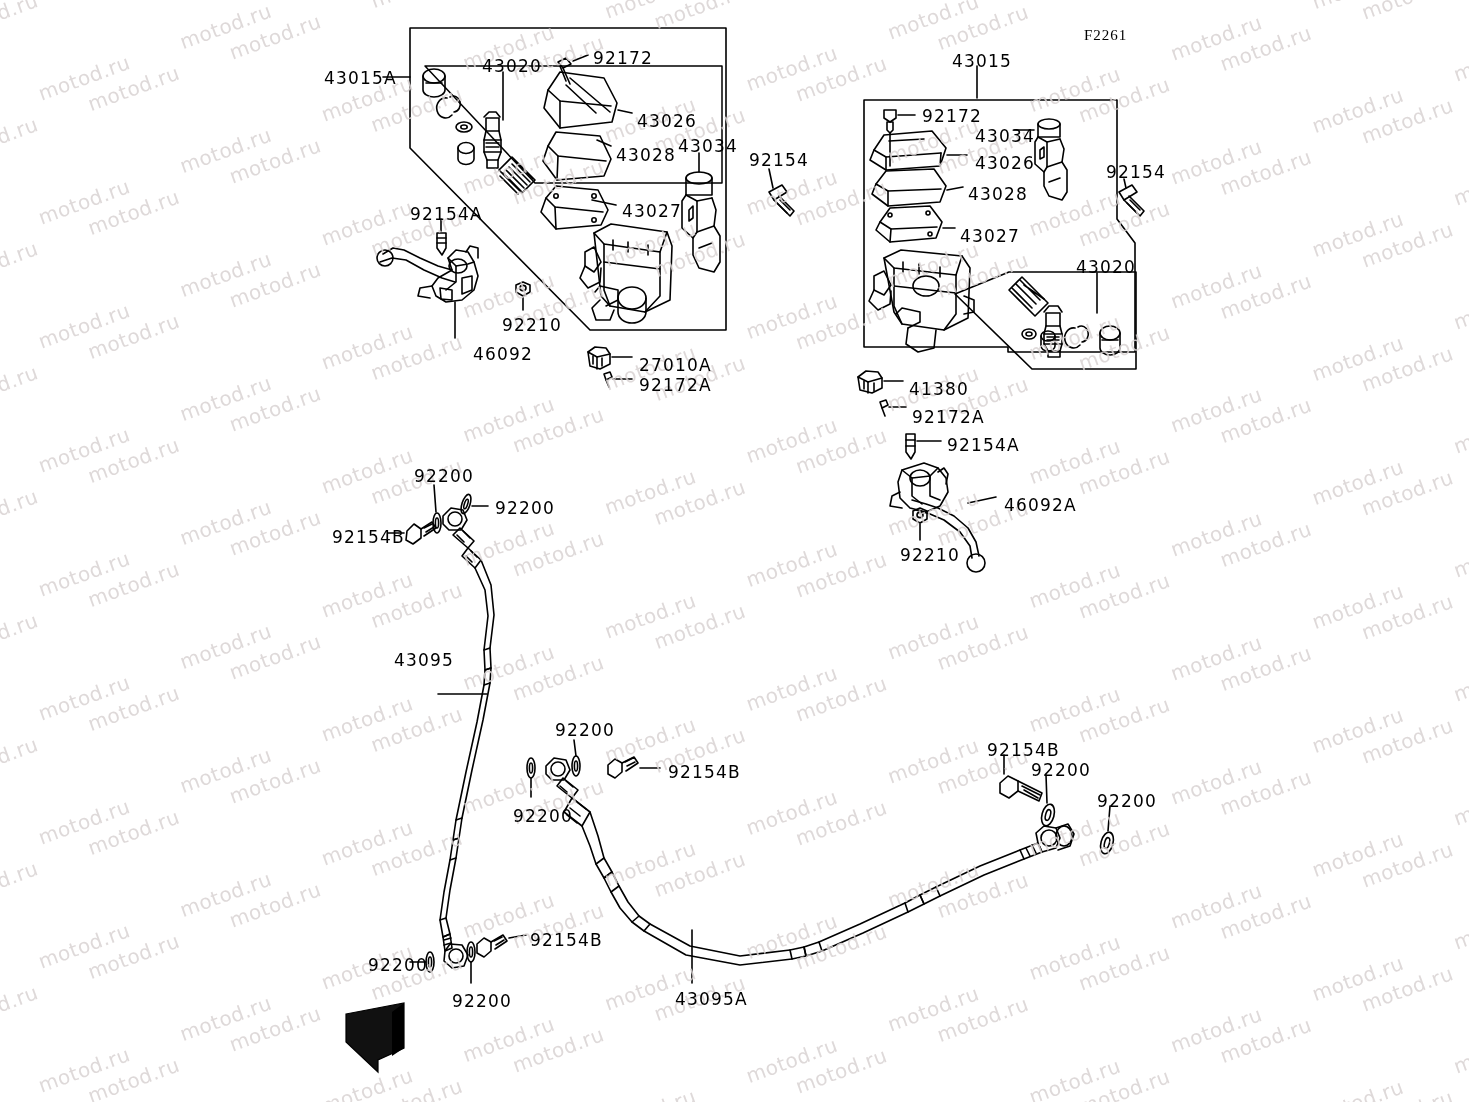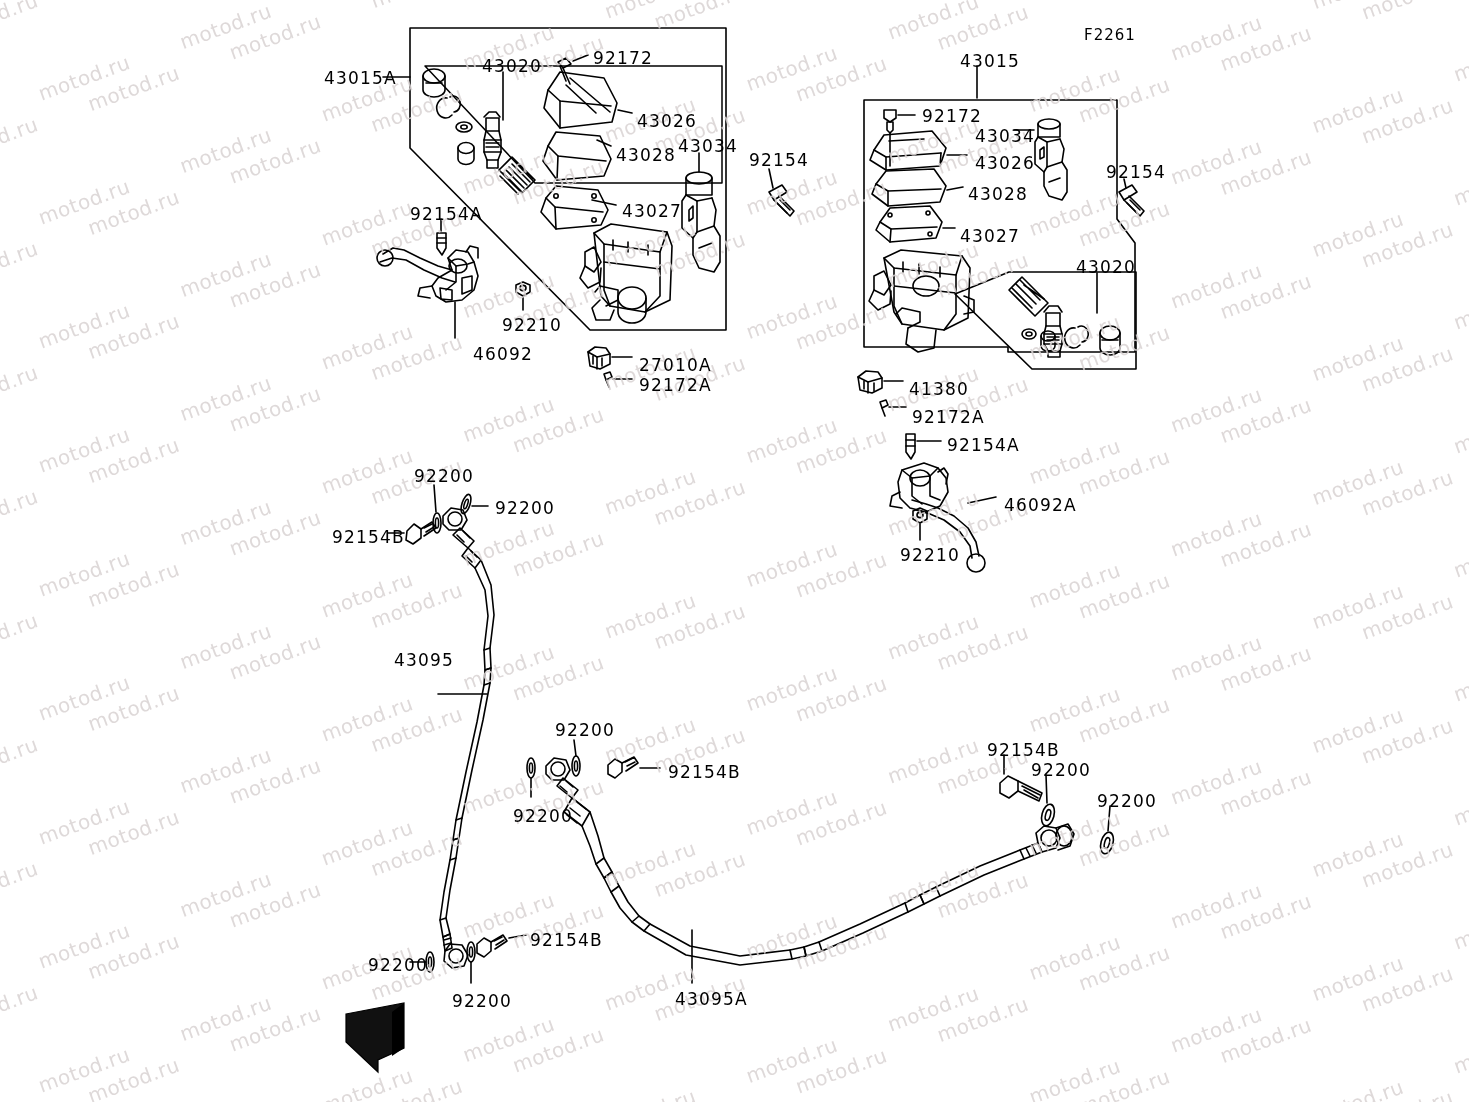--- a/index.html
+++ b/index.html
@@ -50,20 +50,21 @@
     font-family:"DejaVu Sans", sans-serif;
     font-size:17px;
     color:#000000;
     letter-spacing:1.2px;
     white-space:nowrap;
     line-height:1;
   }
   .lbl.fig{
     font-size:15px;
     letter-spacing:1px;
+    font-family:Liberation Serif, serif;
   }
 </style>
 </head>
 <body>
 
 <div id="stage">
 
   <div id="watermark">
       <div class="wmrow" style="left: -340px; top: 0px; color: rgb(217, 211, 211);">motod.ru&nbsp;&nbsp;&nbsp;&nbsp;&nbsp;&nbsp;&nbsp;&nbsp;motod.ru&nbsp;&nbsp;&nbsp;&nbsp;&nbsp;&nbsp;&nbsp;&nbsp;motod.ru&nbsp;&nbsp;&nbsp;&nbsp;&nbsp;&nbsp;&nbsp;&nbsp;motod.ru&nbsp;&nbsp;&nbsp;&nbsp;&nbsp;&nbsp;&nbsp;&nbsp;motod.ru&nbsp;&nbsp;&nbsp;&nbsp;&nbsp;&nbsp;&nbsp;&nbsp;motod.ru&nbsp;&nbsp;&nbsp;&nbsp;&nbsp;&nbsp;&nbsp;&nbsp;motod.ru&nbsp;&nbsp;&nbsp;&nbsp;&nbsp;&nbsp;&nbsp;&nbsp;motod.ru&nbsp;&nbsp;&nbsp;&nbsp;&nbsp;&nbsp;&nbsp;&nbsp;motod.ru&nbsp;&nbsp;&nbsp;&nbsp;&nbsp;&nbsp;&nbsp;&nbsp;motod.ru&nbsp;&nbsp;&nbsp;&nbsp;&nbsp;&nbsp;&nbsp;&nbsp;motod.ru&nbsp;&nbsp;&nbsp;&nbsp;&nbsp;&nbsp;&nbsp;&nbsp;motod.ru&nbsp;&nbsp;&nbsp;&nbsp;&nbsp;&nbsp;&nbsp;&nbsp;motod.ru&nbsp;&nbsp;&nbsp;&nbsp;&nbsp;&nbsp;&nbsp;&nbsp;motod.ru&nbsp;&nbsp;&nbsp;&nbsp;&nbsp;&nbsp;&nbsp;&nbsp;motod.ru&nbsp;&nbsp;&nbsp;&nbsp;&nbsp;&nbsp;&nbsp;&nbsp;motod.ru&nbsp;&nbsp;&nbsp;&nbsp;&nbsp;&nbsp;&nbsp;&nbsp;motod.ru&nbsp;&nbsp;&nbsp;&nbsp;&nbsp;&nbsp;&nbsp;&nbsp;motod.ru&nbsp;&nbsp;&nbsp;&nbsp;&nbsp;&nbsp;&nbsp;&nbsp;motod.ru&nbsp;&nbsp;&nbsp;&nbsp;&nbsp;&nbsp;&nbsp;&nbsp;motod.ru&nbsp;&nbsp;&nbsp;&nbsp;&nbsp;&nbsp;&nbsp;&nbsp;motod.ru&nbsp;&nbsp;&nbsp;&nbsp;&nbsp;&nbsp;&nbsp;&nbsp;motod.ru&nbsp;&nbsp;&nbsp;&nbsp;&nbsp;&nbsp;&nbsp;&nbsp;</div>
       <div class="wmrow" style="left: -248px; top: 62px; color: rgb(217, 211, 211);">motod.ru&nbsp;&nbsp;&nbsp;&nbsp;&nbsp;&nbsp;&nbsp;&nbsp;motod.ru&nbsp;&nbsp;&nbsp;&nbsp;&nbsp;&nbsp;&nbsp;&nbsp;motod.ru&nbsp;&nbsp;&nbsp;&nbsp;&nbsp;&nbsp;&nbsp;&nbsp;motod.ru&nbsp;&nbsp;&nbsp;&nbsp;&nbsp;&nbsp;&nbsp;&nbsp;motod.ru&nbsp;&nbsp;&nbsp;&nbsp;&nbsp;&nbsp;&nbsp;&nbsp;motod.ru&nbsp;&nbsp;&nbsp;&nbsp;&nbsp;&nbsp;&nbsp;&nbsp;motod.ru&nbsp;&nbsp;&nbsp;&nbsp;&nbsp;&nbsp;&nbsp;&nbsp;motod.ru&nbsp;&nbsp;&nbsp;&nbsp;&nbsp;&nbsp;&nbsp;&nbsp;motod.ru&nbsp;&nbsp;&nbsp;&nbsp;&nbsp;&nbsp;&nbsp;&nbsp;motod.ru&nbsp;&nbsp;&nbsp;&nbsp;&nbsp;&nbsp;&nbsp;&nbsp;motod.ru&nbsp;&nbsp;&nbsp;&nbsp;&nbsp;&nbsp;&nbsp;&nbsp;motod.ru&nbsp;&nbsp;&nbsp;&nbsp;&nbsp;&nbsp;&nbsp;&nbsp;motod.ru&nbsp;&nbsp;&nbsp;&nbsp;&nbsp;&nbsp;&nbsp;&nbsp;motod.ru&nbsp;&nbsp;&nbsp;&nbsp;&nbsp;&nbsp;&nbsp;&nbsp;motod.ru&nbsp;&nbsp;&nbsp;&nbsp;&nbsp;&nbsp;&nbsp;&nbsp;motod.ru&nbsp;&nbsp;&nbsp;&nbsp;&nbsp;&nbsp;&nbsp;&nbsp;motod.ru&nbsp;&nbsp;&nbsp;&nbsp;&nbsp;&nbsp;&nbsp;&nbsp;motod.ru&nbsp;&nbsp;&nbsp;&nbsp;&nbsp;&nbsp;&nbsp;&nbsp;motod.ru&nbsp;&nbsp;&nbsp;&nbsp;&nbsp;&nbsp;&nbsp;&nbsp;motod.ru&nbsp;&nbsp;&nbsp;&nbsp;&nbsp;&nbsp;&nbsp;&nbsp;motod.ru&nbsp;&nbsp;&nbsp;&nbsp;&nbsp;&nbsp;&nbsp;&nbsp;motod.ru&nbsp;&nbsp;&nbsp;&nbsp;&nbsp;&nbsp;&nbsp;&nbsp;</div>
@@ -582,21 +583,21 @@
       <div class="lbl" style="left: 616px; top: 147px;">43028</div>
       <div class="lbl" style="left: 678px; top: 138px;">43034</div>
       <div class="lbl" style="left: 622px; top: 203px;">43027</div>
       <div class="lbl" style="left: 749px; top: 152px;">92154</div>
       <div class="lbl" style="left: 410px; top: 206px;">92154A</div>
       <div class="lbl" style="left: 502px; top: 317px;">92210</div>
       <div class="lbl" style="left: 432px; top: 346px; margin-left: 41px;">46092</div>
       <div class="lbl" style="left: 639px; top: 357px;">27010A</div>
       <div class="lbl" style="left: 639px; top: 377px;">92172A</div>
       <div class="lbl fig" style="left: 1084px; top: 28px;">F2261</div>
-      <div class="lbl" style="left: 952px; top: 53px; margin-left: 8px;">43015</div>
+      <div class="lbl" style="left: 952px; top: 53px;">43015</div>
       <div class="lbl" style="left: 922px; top: 108px;">92172</div>
       <div class="lbl" style="left: 975px; top: 128px;">43034</div>
       <div class="lbl" style="left: 975px; top: 155px;">43026</div>
       <div class="lbl" style="left: 968px; top: 186px;">43028</div>
       <div class="lbl" style="left: 1106px; top: 164px;">92154</div>
       <div class="lbl" style="left: 960px; top: 228px;">43027</div>
       <div class="lbl" style="left: 1076px; top: 259px;">43020</div>
       <div class="lbl" style="left: 909px; top: 381px;">41380</div>
       <div class="lbl" style="left: 912px; top: 409px;">92172A</div>
       <div class="lbl" style="left: 947px; top: 437px;">92154A</div>

